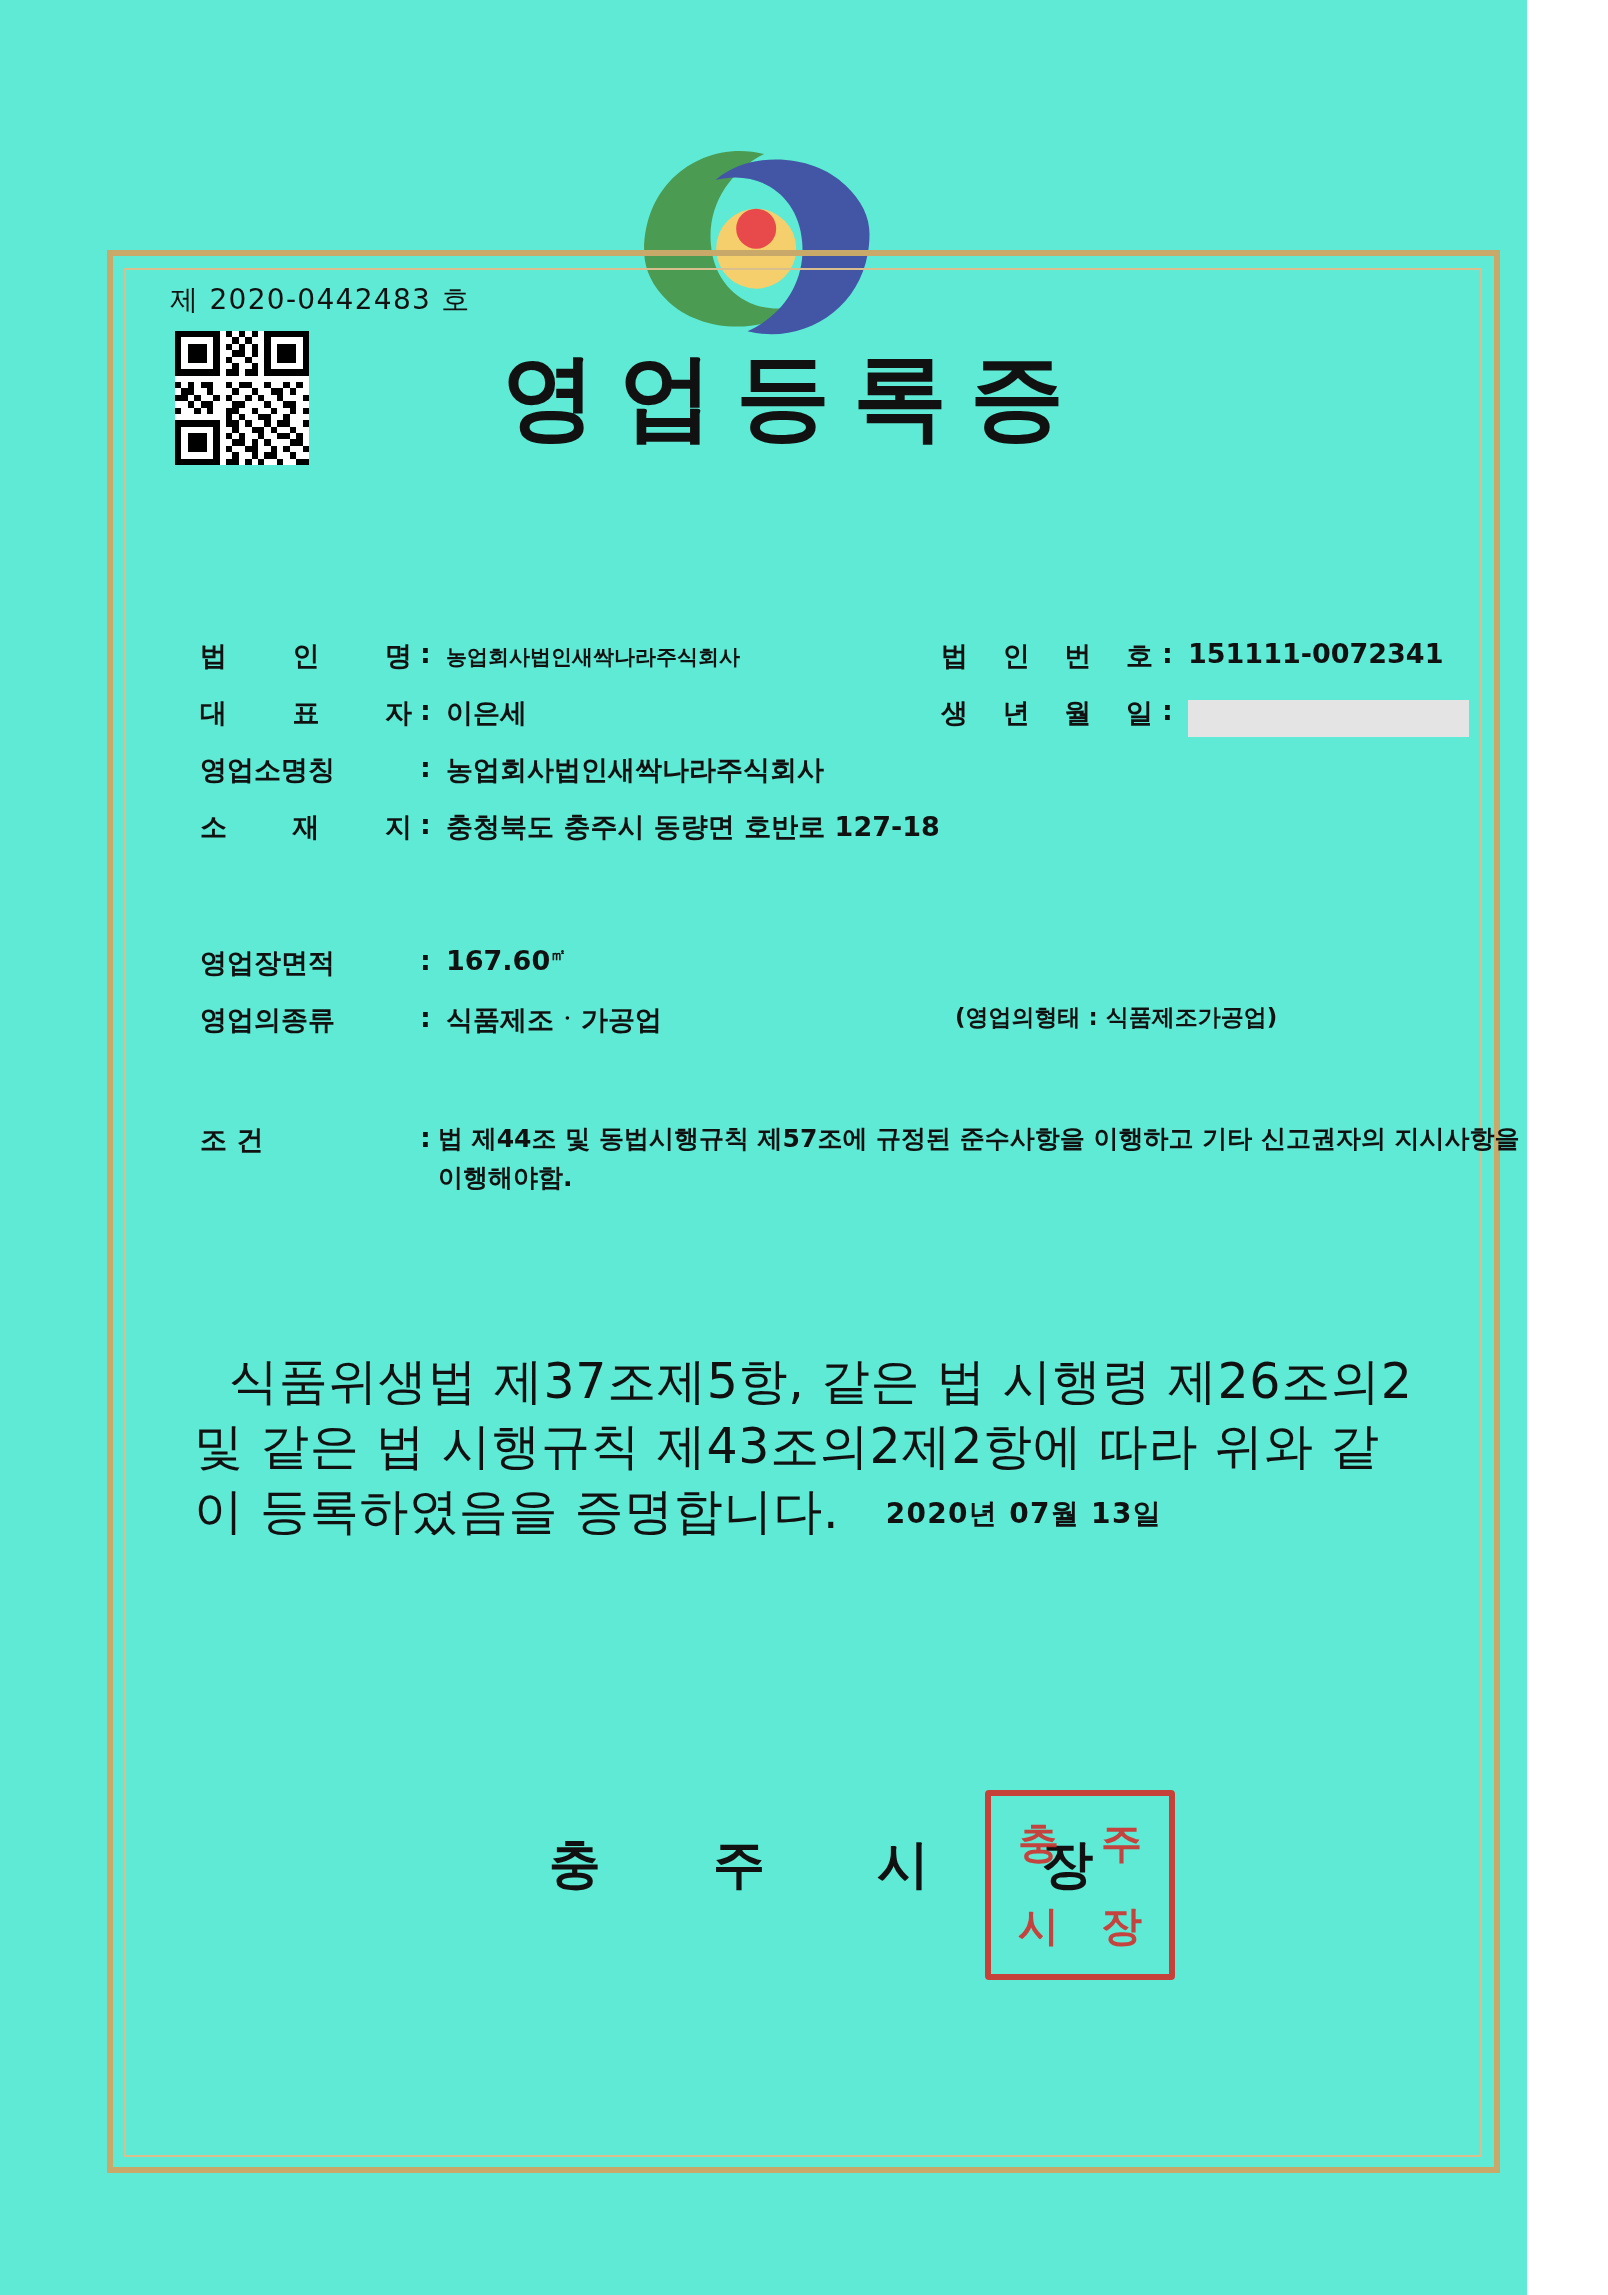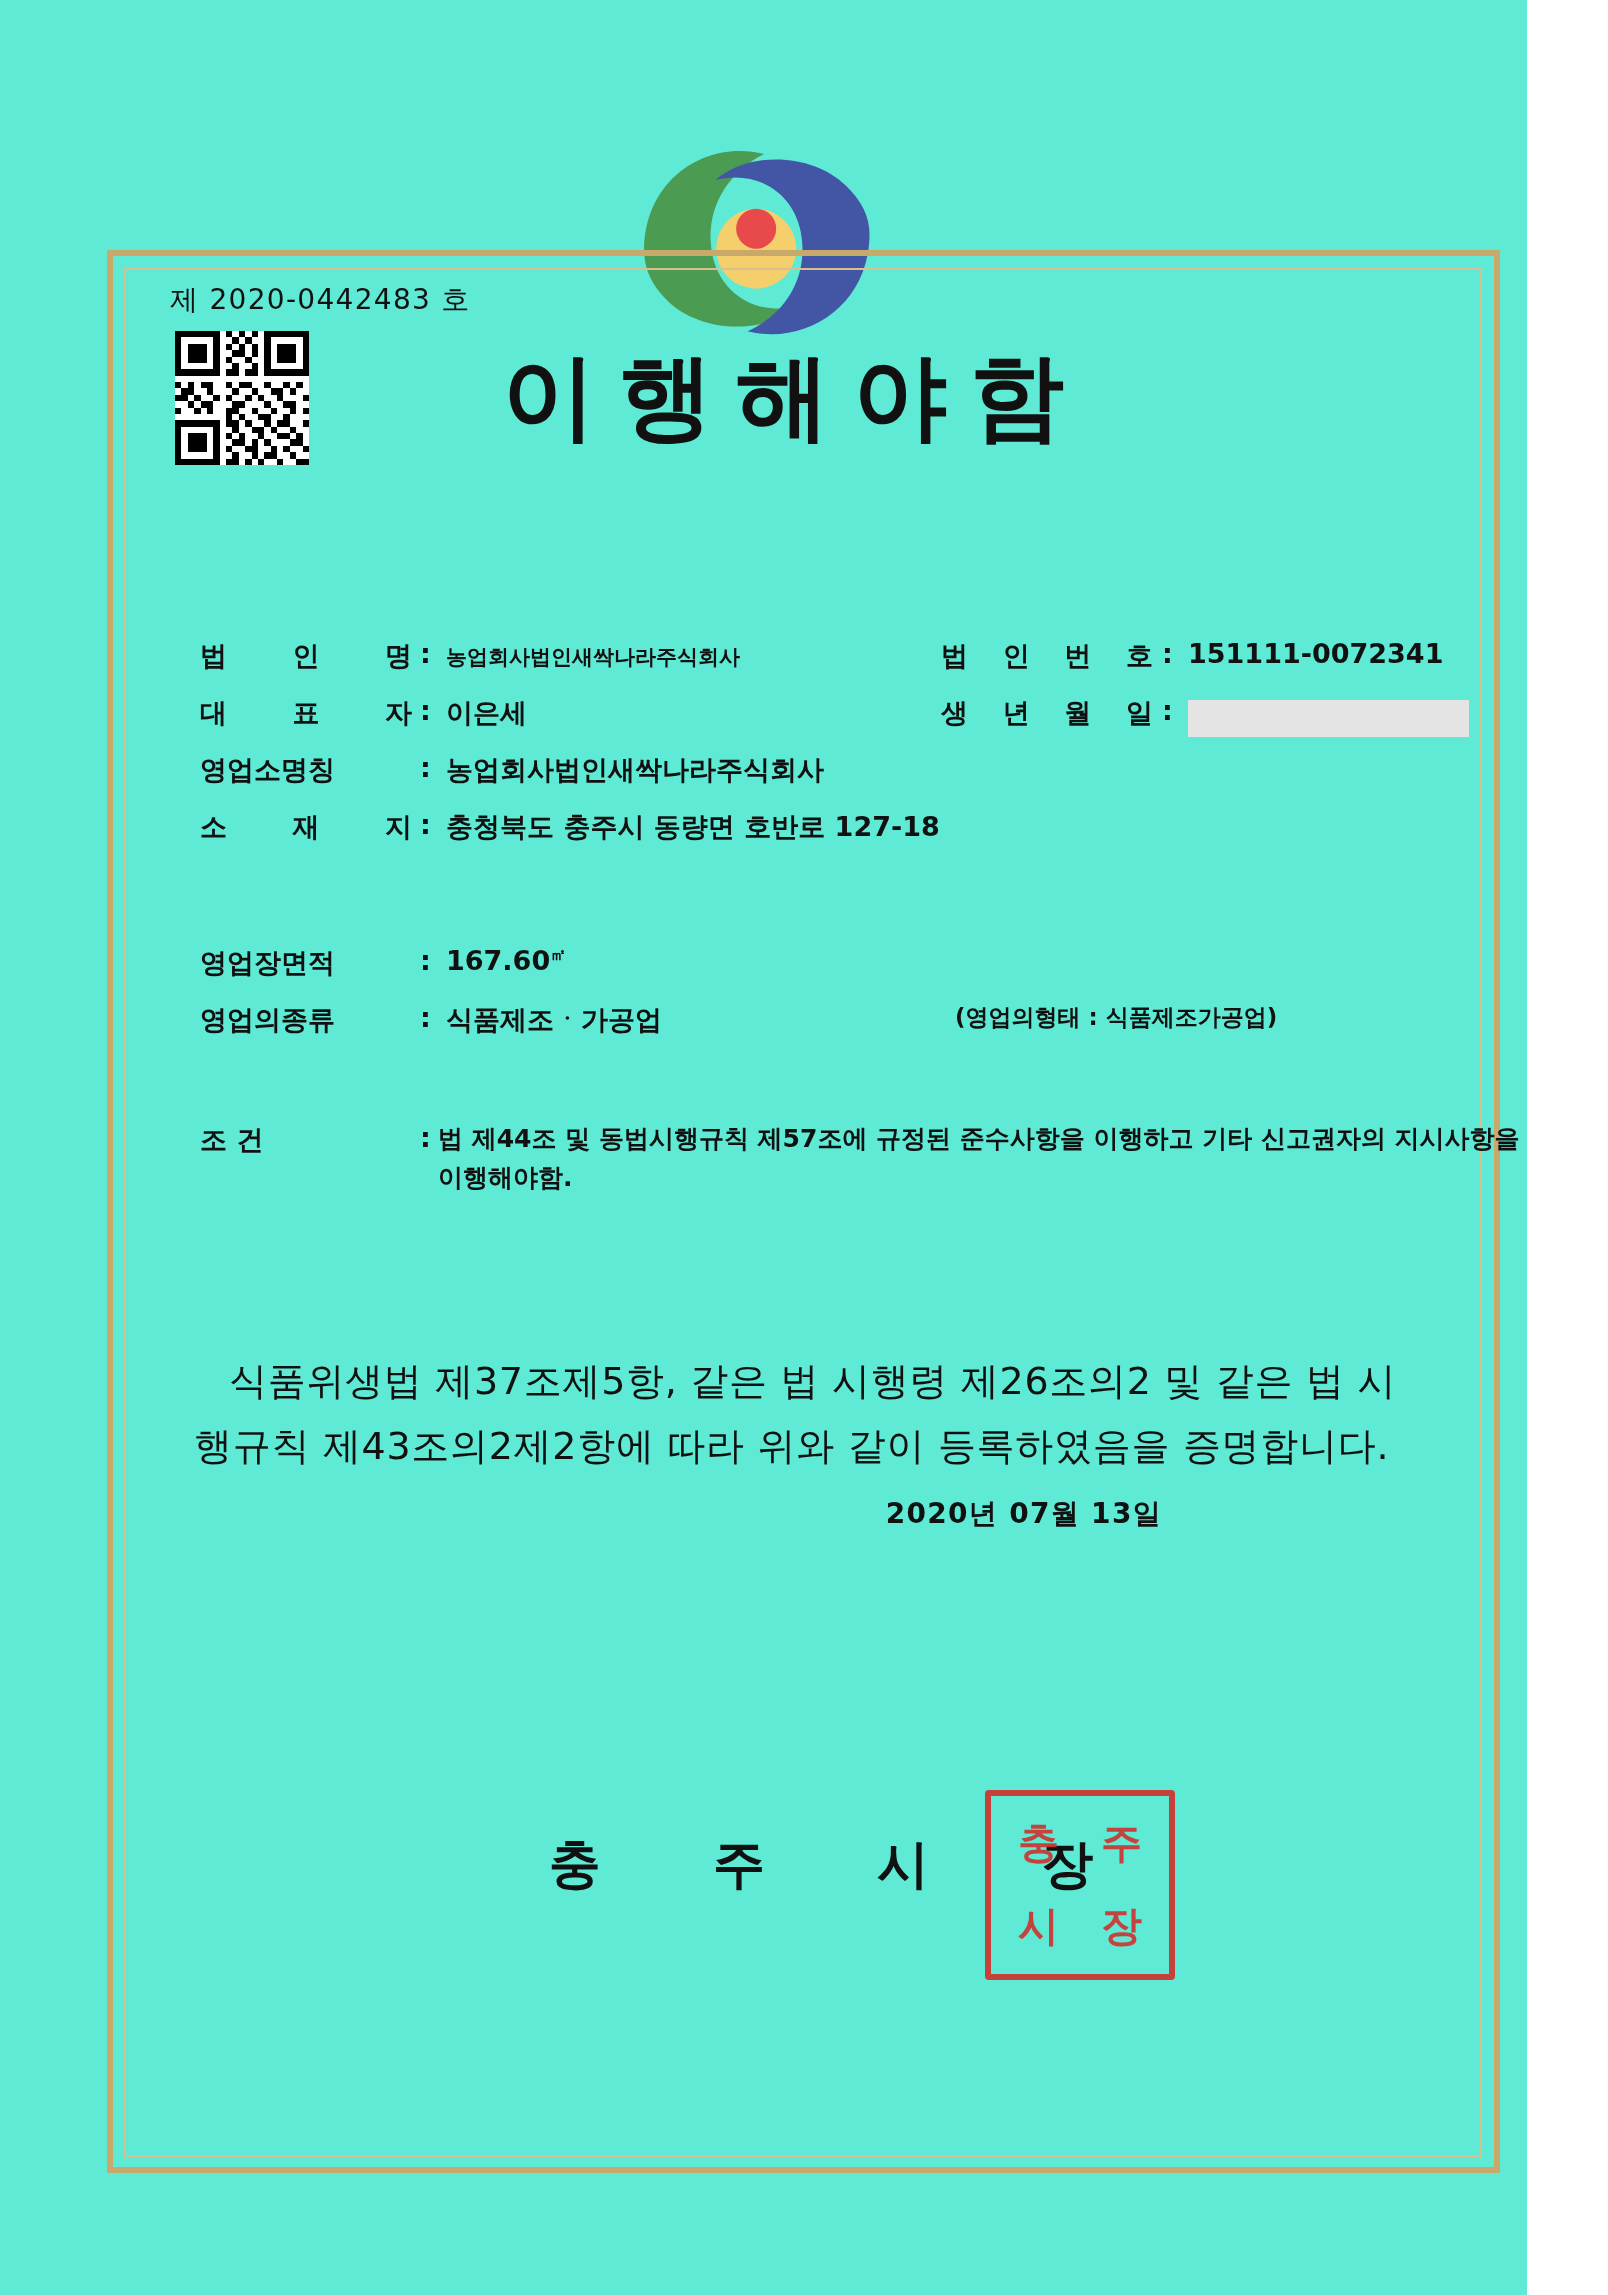--- a/index.html
+++ b/index.html
@@ -194,21 +194,21 @@
     font-size: 25px;
     line-height: 39px;
   }
 
   
   .legal {
     position: absolute;
     left: 194px;
     top: 1349px;
     width: 1229px;
-    font-size: 38px;
+    font-size: 49px;
     line-height: 65px;
     letter-spacing: 0.7px;
     text-indent: 35px;
     color: #111;
   }
 
   
   .date {
     position: absolute;
     left: 427px;
@@ -418,21 +418,21 @@
           <rect x="18" y="19" width="1" height="1"></rect>
         <rect x="8" y="20" width="2" height="1"></rect>
           <rect x="11" y="20" width="1" height="1"></rect>
           <rect x="13" y="20" width="1" height="1"></rect>
           <rect x="16" y="20" width="1" height="1"></rect>
           <rect x="19" y="20" width="2" height="1"></rect>
       </g>
     </svg>
   </div>
 
-  <div class="title">이행해야함</div>
+  <div class="title">영업등록증</div>
 
   <div class="fields">
 
     <div class="field-row">
       <span class="f-label spread">
           <span>법</span>
           <span>인</span>
           <span>명</span>
         </span>
       <span class="f-colon">:</span>

